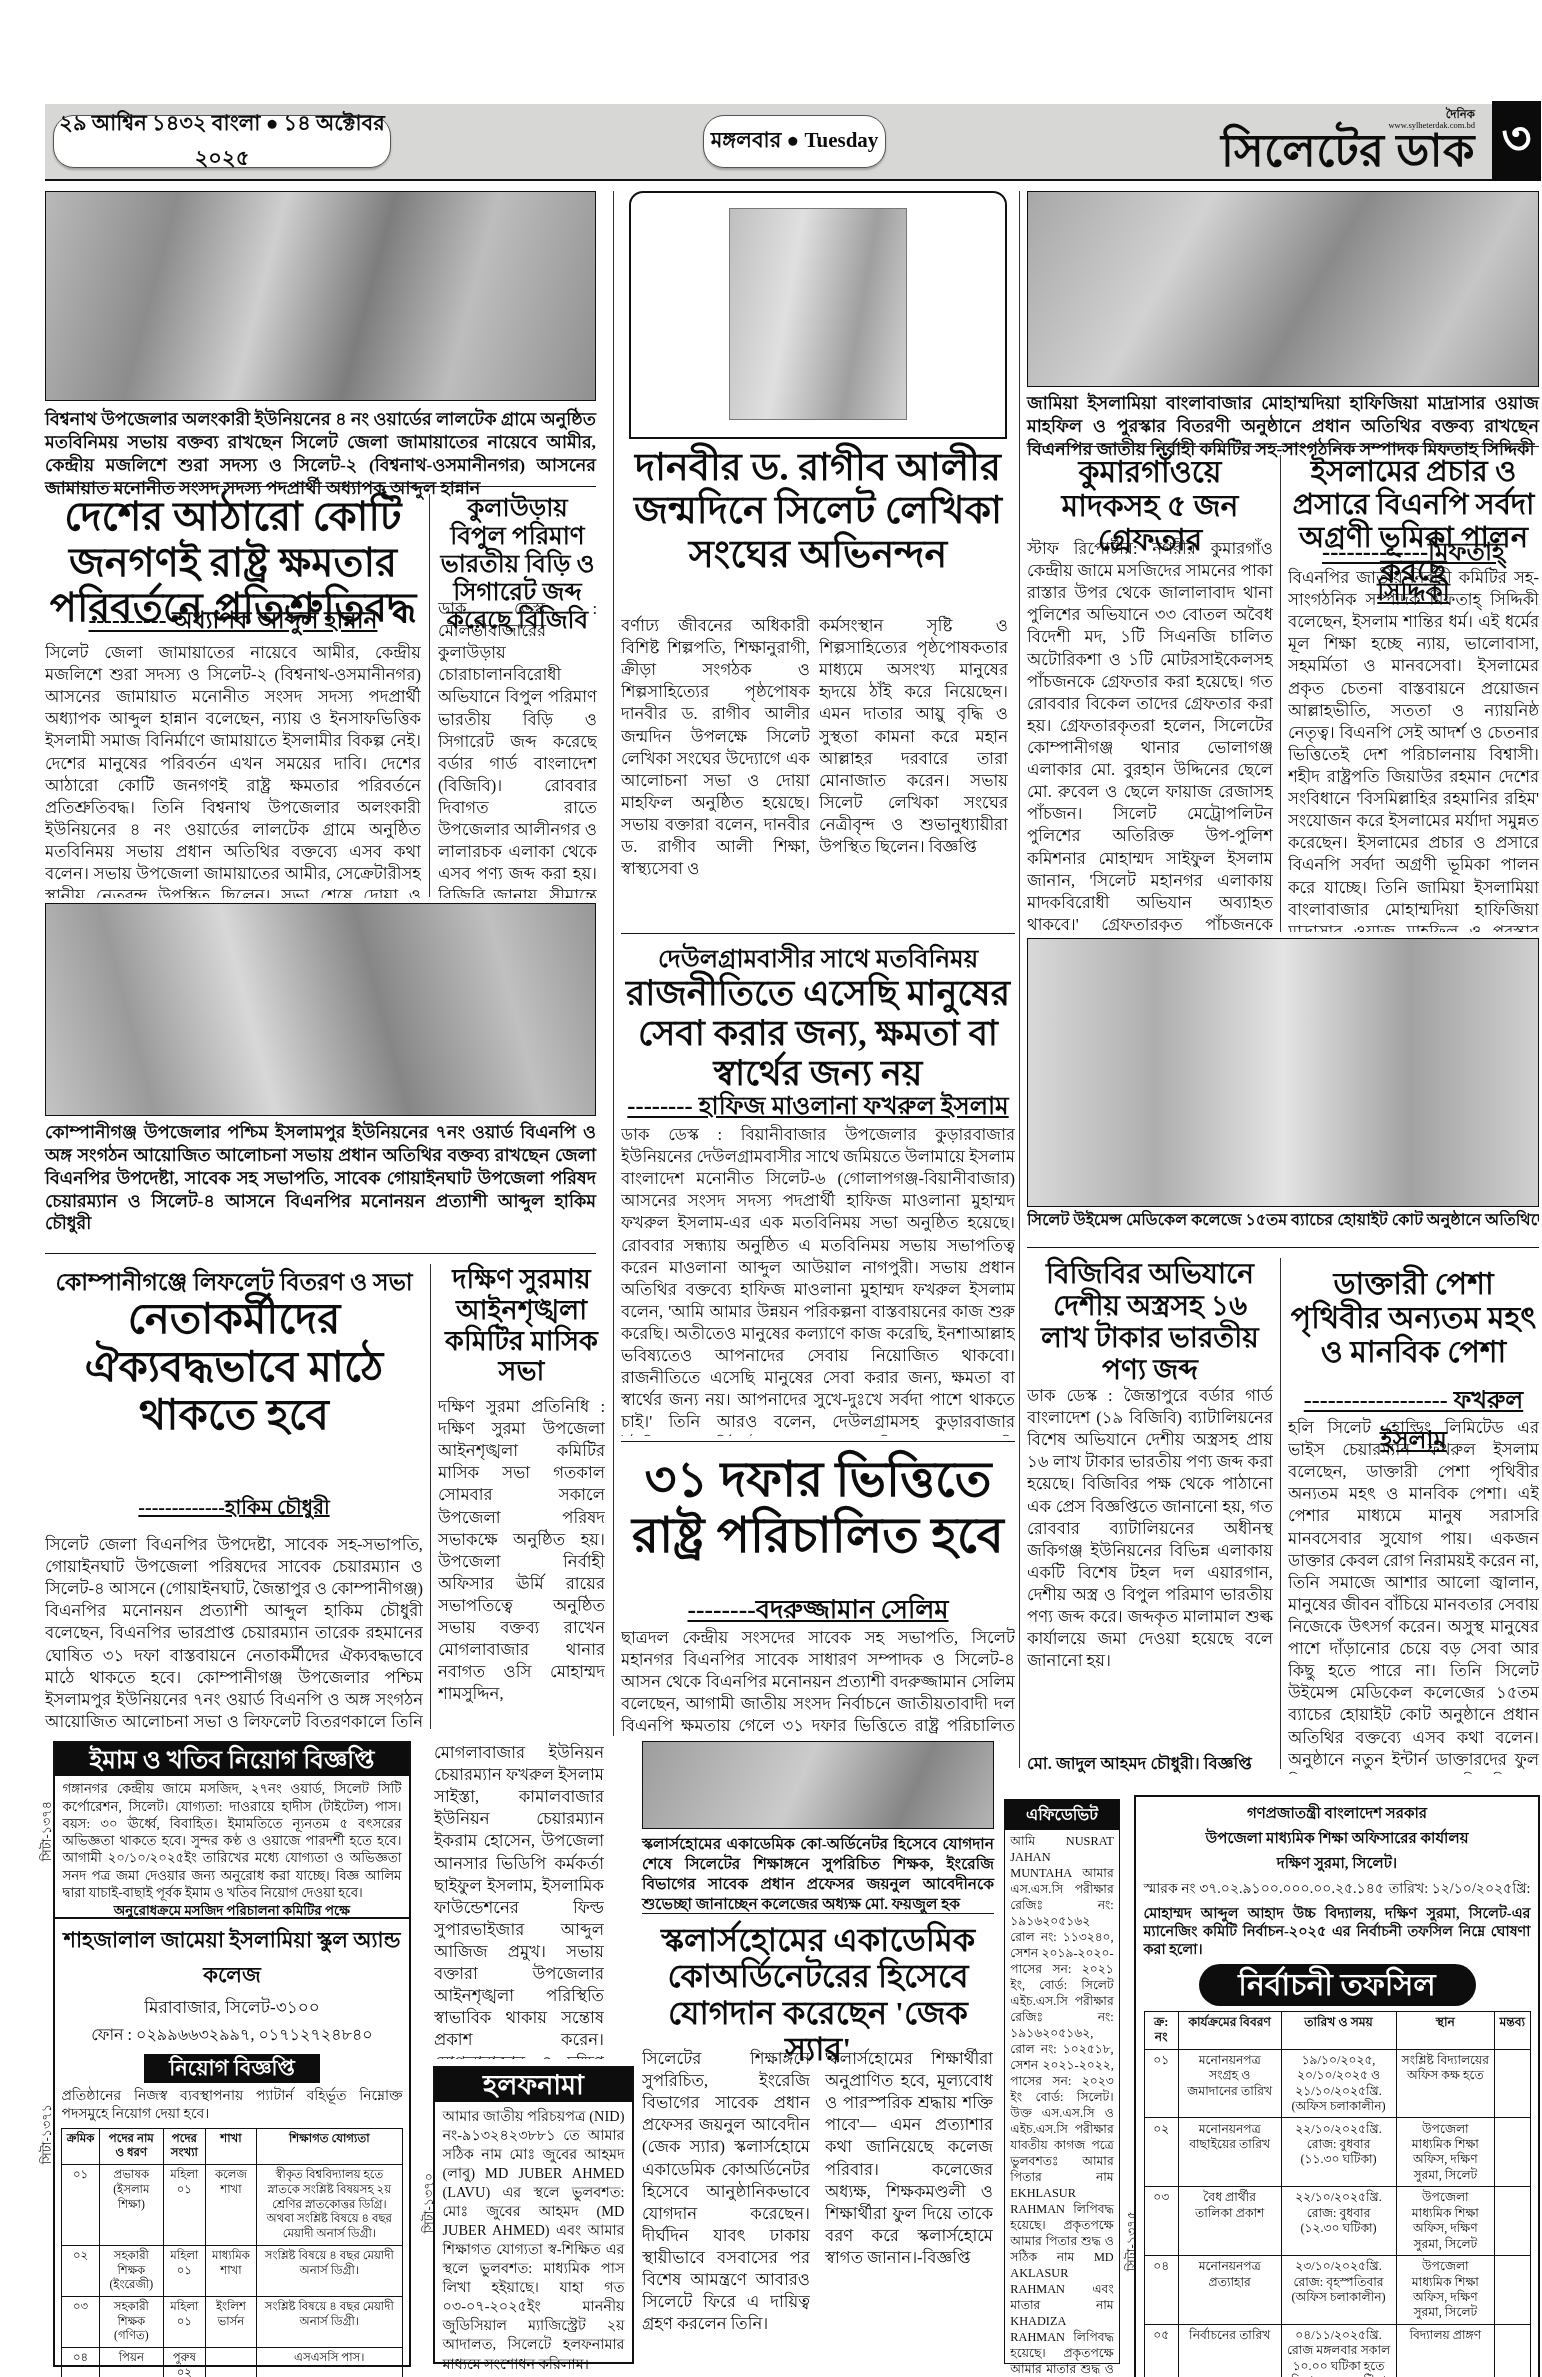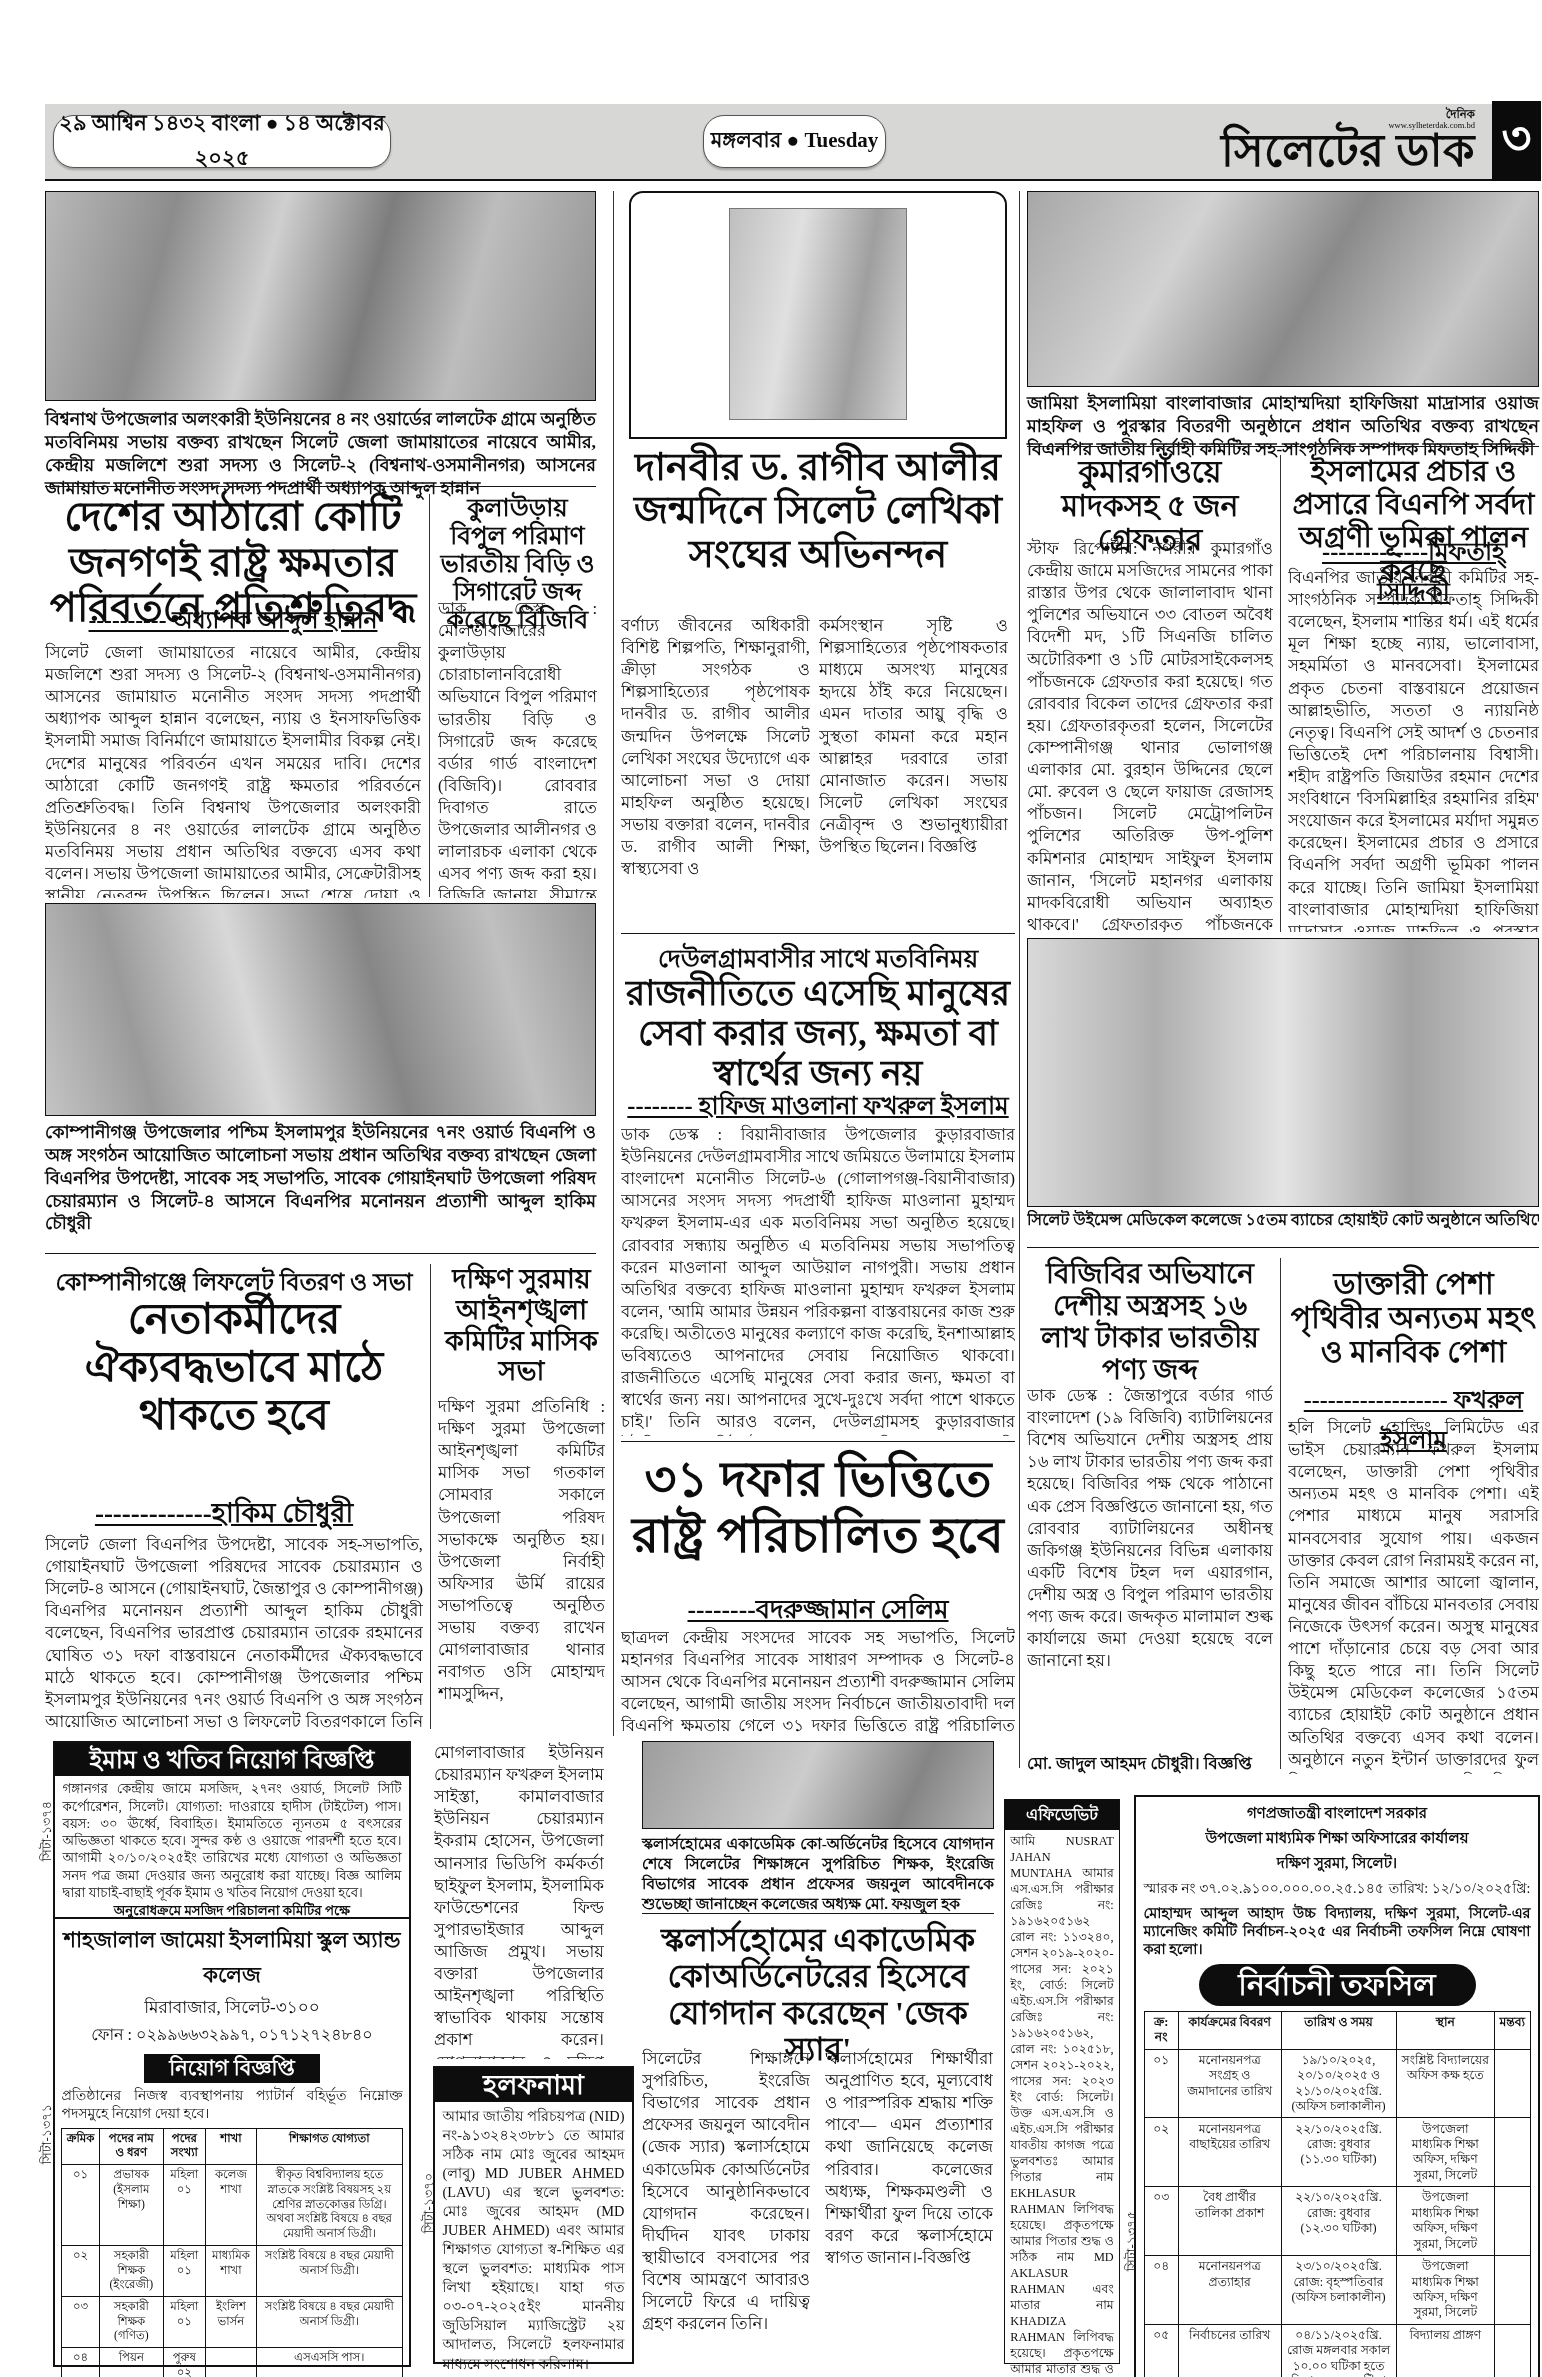--- a/index.html
+++ b/index.html
@@ -74,21 +74,21 @@
 
   <div class="abs hl" style="left:438px;top:494px;width:159px;font-size:24.5px;">কুলাউড়ায় বিপুল পরিমাণ ভারতীয় বিড়ি ও সিগারেট জব্দ করেছে বিজিবি</div>
   <div class="abs bd" style="left:438px;top:598px;width:159px;height:300px;overflow:hidden;">ডাক ডেস্ক : মৌলভীবাজারের কুলাউড়ায় চোরাচালানবিরোধী অভিযানে বিপুল পরিমাণ ভারতীয় বিড়ি ও সিগারেট জব্দ করেছে বর্ডার গার্ড বাংলাদেশ (বিজিবি)। রোববার দিবাগত রাতে উপজেলার আলীনগর ও লালারচক এলাকা থেকে এসব পণ্য জব্দ করা হয়। বিজিবি জানায়, সীমান্তে চোরাচালান প্রতিরোধে এ ধরনের অভিযান অব্যাহত থাকবে। বিজ্ঞপ্তি</div>
 
   <div class="abs ph p2" style="left:45px;top:903px;width:551px;height:213px;"></div>
   <div class="abs cap" style="left:45px;top:1121px;width:551px;">কোম্পানীগঞ্জ উপজেলার পশ্চিম ইসলামপুর ইউনিয়নের ৭নং ওয়ার্ড বিএনপি ও অঙ্গ সংগঠন আয়োজিত আলোচনা সভায় প্রধান অতিথির বক্তব্য রাখছেন জেলা বিএনপির উপদেষ্টা, সাবেক সহ সভাপতি, সাবেক গোয়াইনঘাট উপজেলা পরিষদ চেয়ারম্যান ও সিলেট-৪ আসনে বিএনপির মনোনয়ন প্রত্যাশী আব্দুল হাকিম চৌধুরী</div>
   <div class="abs hr" style="left:45px;top:1253px;width:551px;"></div>
 
   <div class="abs kick" style="left:45px;top:1264px;width:378px;font-size:23.4px;">কোম্পানীগঞ্জে লিফলেট বিতরণ ও সভা</div>
   <div class="abs hl" style="left:45px;top:1296px;width:378px;font-size:42px;">নেতাকর্মীদের ঐক্যবদ্ধভাবে মাঠে থাকতে হবে</div>
-  <div class="abs by" style="left:35px;top:1492px;width:378px;font-size:27px;">-------------হাকিম চৌধুরী</div>
+  <div class="abs by" style="left:45px;top:1492px;width:378px;font-size:20px;">-------------হাকিম চৌধুরী</div>
   <div class="abs bd" style="left:45px;top:1534px;width:378px;height:194px;overflow:hidden;">সিলেট জেলা বিএনপির উপদেষ্টা, সাবেক সহ-সভাপতি, গোয়াইনঘাট উপজেলা পরিষদের সাবেক চেয়ারম্যান ও সিলেট-৪ আসনে (গোয়াইনঘাট, জৈন্তাপুর ও কোম্পানীগঞ্জ) বিএনপির মনোনয়ন প্রত্যাশী আব্দুল হাকিম চৌধুরী বলেছেন, বিএনপির ভারপ্রাপ্ত চেয়ারম্যান তারেক রহমানের ঘোষিত ৩১ দফা বাস্তবায়নে নেতাকর্মীদের ঐক্যবদ্ধভাবে মাঠে থাকতে হবে। কোম্পানীগঞ্জ উপজেলার পশ্চিম ইসলামপুর ইউনিয়নের ৭নং ওয়ার্ড বিএনপি ও অঙ্গ সংগঠন আয়োজিত আলোচনা সভা ও লিফলেট বিতরণকালে তিনি এসব কথা বলেন।-বিজ্ঞপ্তি</div>
 
   <div class="abs vr" style="left:430px;top:1264px;height:465px;"></div>
 
   <div class="abs hl" style="left:438px;top:1264px;width:167px;font-size:27px;">দক্ষিণ সুরমায় আইনশৃঙ্খলা কমিটির মাসিক সভা</div>
   <div class="abs bd" style="left:438px;top:1396px;width:167px;height:333px;overflow:hidden;">দক্ষিণ সুরমা প্রতিনিধি : দক্ষিণ সুরমা উপজেলা আইনশৃঙ্খলা কমিটির মাসিক সভা গতকাল সোমবার সকালে উপজেলা পরিষদ সভাকক্ষে অনুষ্ঠিত হয়। উপজেলা নির্বাহী অফিসার ঊর্মি রায়ের সভাপতিত্বে অনুষ্ঠিত সভায় বক্তব্য রাখেন মোগলাবাজার থানার নবাগত ওসি মোহাম্মদ শামসুদ্দিন,</div>
 
   <div class="abs adbox" style="left:53px;top:1741px;width:358px;height:198px;">
     <div class="adhead" style="height:33px;font-size:24.5px;line-height:33px;">ইমাম ও খতিব নিয়োগ বিজ্ঞপ্তি</div>
     <div class="adtxt" style="padding:4.3px 7.5px 0 7.5px;font-size:13.3px;line-height:1.3;">গঙ্গানগর কেন্দ্রীয় জামে মসজিদ, ২৭নং ওয়ার্ড, সিলেট সিটি কর্পোরেশন, সিলেট। যোগ্যতা: দাওরায়ে হাদীস (টাইটেল) পাস। বয়স: ৩০ ঊর্ধ্বে, বিবাহিত। ইমামতিতে ন্যূনতম ৫ বৎসরের অভিজ্ঞতা থাকতে হবে। সুন্দর কণ্ঠ ও ওয়াজে পারদর্শী হতে হবে। আগামী ২০/১০/২০২৫ইং তারিখের মধ্যে যোগ্যতা ও অভিজ্ঞতা সনদ পত্র জমা দেওয়ার জন্য অনুরোধ করা যাচ্ছে। বিজ্ঞ আলিম দ্বারা যাচাই-বাছাই পূর্বক ইমাম ও খতিব নিয়োগ দেওয়া হবে।</div>

